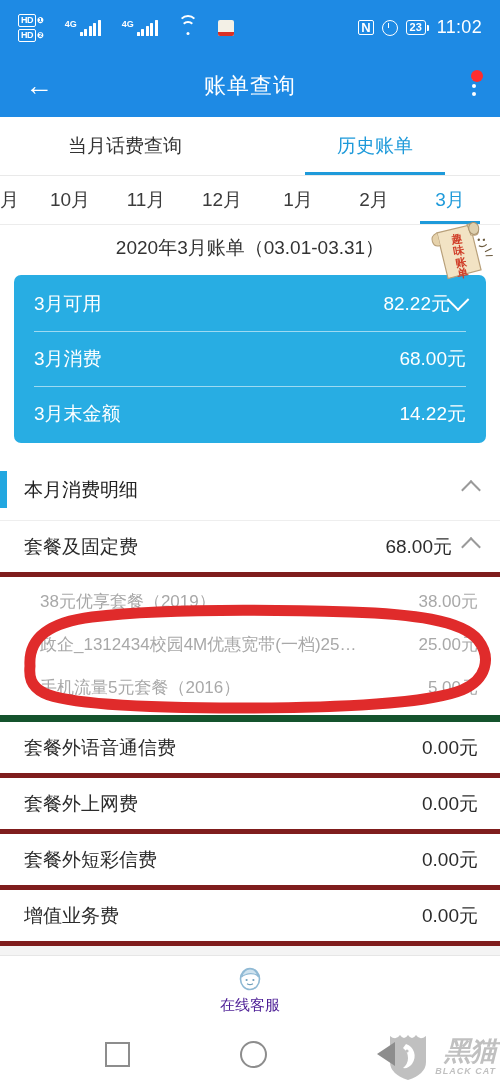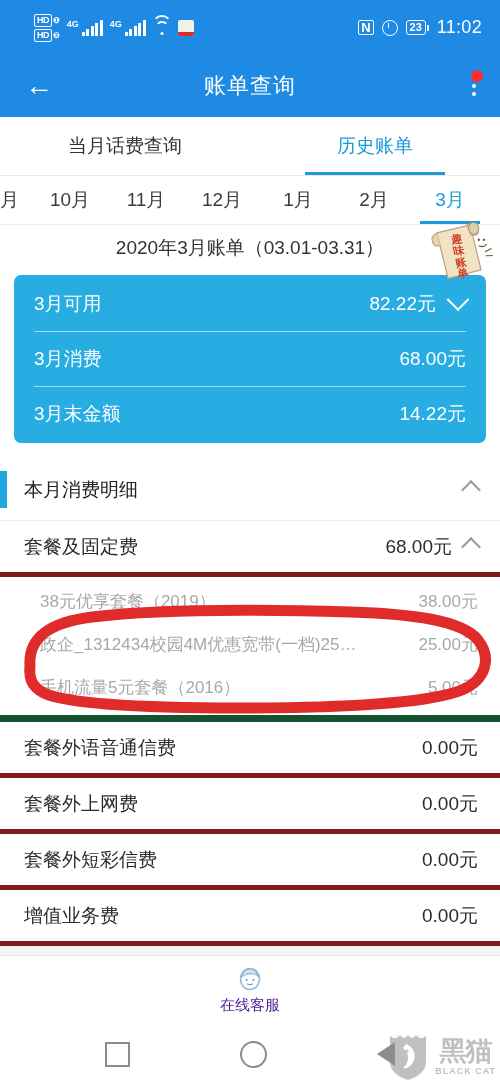--- a/index.html
+++ b/index.html
@@ -10,21 +10,21 @@
     overflow:hidden;position:relative;
   }
   .phone{width:500px;height:1084px;position:relative;display:flex;flex-direction:column;background:#f2f2f2;}
 
   
   .statusbar{
     height:55px;background:#1e8ae4;flex:0 0 auto;
     display:flex;align-items:center;justify-content:space-between;
     padding:0 18px;box-sizing:border-box;color:#fff;
   }
-  .sb-left{display:flex;align-items:center;gap:7px;margin-left:16px;}
+  .sb-left{display:flex;align-items:center;gap:21px;}
   .hd-stack{display:flex;flex-direction:column;gap:2px;}
   .hd-badge{
     display:flex;align-items:center;gap:1px;
   }
   .hd-box{
     border:1.6px solid #fff;border-radius:2px;
     font-size:9px;line-height:9px;font-weight:bold;
     padding:1px 2px;letter-spacing:-0.5px;
   }
   .hd-sim{font-size:8px;font-weight:bold;}
@@ -130,21 +130,21 @@
   .cardwrap{background:#fff;flex:0 0 auto;padding:4px 14px 16px 14px;box-sizing:border-box;}
   .card{
     background:#28ade3;border-radius:7px;padding:2px 20px;box-sizing:border-box;
     height:168px;display:flex;flex-direction:column;justify-content:flex-start;
   }
   .cardrow{
     flex:1;display:flex;align-items:center;justify-content:space-between;
     color:#fff;font-size:19px;
   }
   .cardrow + .cardrow{border-top:1px solid rgba(255,255,255,.55);}
-  .cardval{display:flex;align-items:center;gap:14px;font-size:19px;}
+  .cardval{display:flex;align-items:center;font-size:19px;}
   .chev-d{
     width:14px;height:14px;border-right:2px solid #fff;border-bottom:2px solid #fff;
     transform:rotate(45deg) translate(-3px,-3px);
   }
 
   
   .detailwrap{flex:1 1 auto;background:#f4f4f4;overflow:hidden;}
   .panel{background:#fff;}
   .secthead{
     height:62px;display:flex;align-items:center;justify-content:space-between;
@@ -188,21 +188,21 @@
   .nav-ci{width:23px;height:23px;border:2px solid #8d8d8d;border-radius:50%;}
   .nav-tr{
     width:0;height:0;border-top:12px solid transparent;border-bottom:12px solid transparent;
     border-right:18px solid #8d8d8d;
   }
   .nav-tr-in{position:relative;}
   .watermark{
     position:absolute;right:4px;bottom:2px;display:flex;align-items:center;gap:5px;
     opacity:.55;
   }
-  .wm-txt{display:flex;flex-direction:column;align-items:center;line-height:1;}
+  .wm-txt{display:flex;flex-direction:column;align-items:flex-end;line-height:1;font-style:italic;}
   .wm-cn{font-size:27px;font-weight:bold;color:#8d8d8d;letter-spacing:-1px;}
   .wm-en{font-size:9px;font-weight:bold;color:#8d8d8d;letter-spacing:1px;margin-top:2px;}
 </style>
 </head>
 <body>
 
 <div class="phone">
 
   <div class="statusbar">
     <div class="sb-left">

